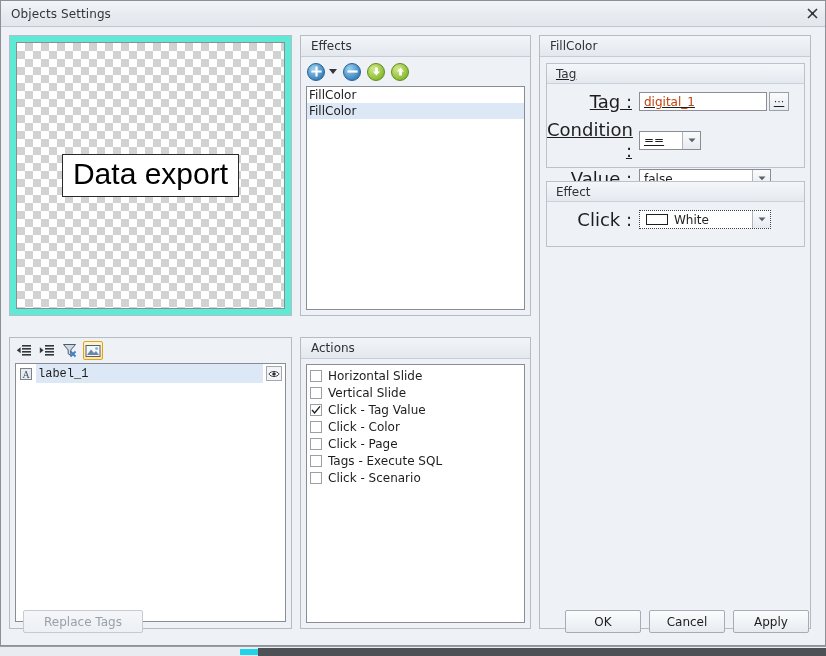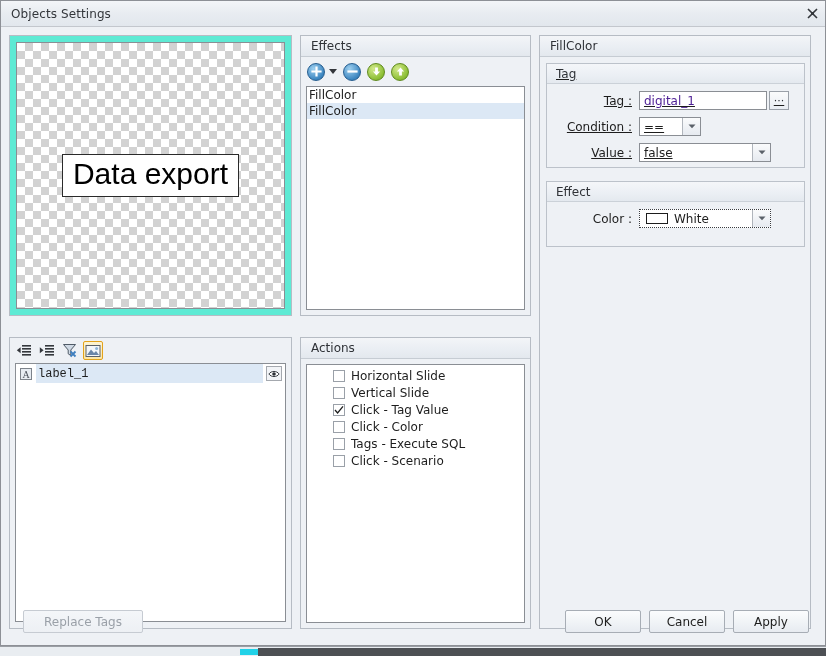--- a/index.html
+++ b/index.html
@@ -268,24 +268,23 @@
     background: #ffffff;
     border: 1px solid #8a8e94;
     box-sizing: border-box;
     padding-top: 2px;
     overflow: hidden;
   }
   .action-row {
     height: 17px;
     display: flex;
     align-items: center;
-    padding-left: 20px;
-    font-size: 12px;
-    cursor: pointer;
-    margin-left: 6px;
+    padding-left: 3px;
+    font-size: 12px;
+    cursor: pointer;
   }
   .cbox {
     width: 12px; height: 12px;
     border: 1px solid #9aa0a8;
     background: #ffffff;
     box-sizing: border-box;
     margin-right: 6px;
     display: flex;
     align-items: center;
     justify-content: center;
@@ -322,34 +321,34 @@
   .field-row {
     display: flex;
     align-items: center;
     margin-top: 7px;
     padding-right: 8px;
   }
   .field-label {
     width: 92px;
     text-align: right;
     padding-right: 7px;
-    font-size: 12px;
+    font-size: 18px;
     color: #1d1d1d;
     box-sizing: border-box;
   }
   .textbox {
     height: 19px;
     background: #ffffff;
     border: 1px solid #8a8e94;
     box-sizing: border-box;
     display: flex;
     align-items: center;
     padding: 0 4px;
     font-size: 12px;
-    color: #4c1d95;
+    color: #c2410c;
   }
   .ellipsis-btn {
     width: 20px; height: 19px;
     margin-left: 2px;
     background: linear-gradient(to bottom, #fafbfc, #e9edf2);
     border: 1px solid #9aa0a8;
     box-sizing: border-box;
     display: flex;
     align-items: center;
     justify-content: center;
@@ -604,20 +603,24 @@
             </svg>
           </span>
           <span>Click - Tag Value</span>
         </div>
         <div class="action-row">
           <span class="cbox"></span>
           <span>Click - Color</span>
         </div>
         <div class="action-row">
           <span class="cbox"></span>
+          <span>Click - Page</span>
+        </div>
+        <div class="action-row">
+          <span class="cbox"></span>
           <span>Tags - Execute SQL</span>
         </div>
         <div class="action-row">
           <span class="cbox"></span>
           <span>Click - Scenario</span>
         </div>
 
       </div>
     </div>
 
@@ -657,21 +660,21 @@
               </svg>
             </span>
           </div>
         </div>
       </div>
 
       <div class="sub-group" id="effect-group">
         <div class="sub-header">Effect</div>
 
         <div class="field-row">
-          <div class="field-label">Color :</div>
+          <div class="field-label">Click :</div>
           <div class="combo focused" style="width:132px;">
             <span class="combo-text">
               <span class="color-swatch" style="background: rgb(255, 255, 255);"></span>
               <span>White</span>
             </span>
             <span class="combo-arrow">
               <svg width="8" height="5" viewBox="0 0 8 5">
                 <path d="M0.5 0.6 L4 4.2 L7.5 0.6 Z" fill="#5b6169"></path>
               </svg>
             </span>

